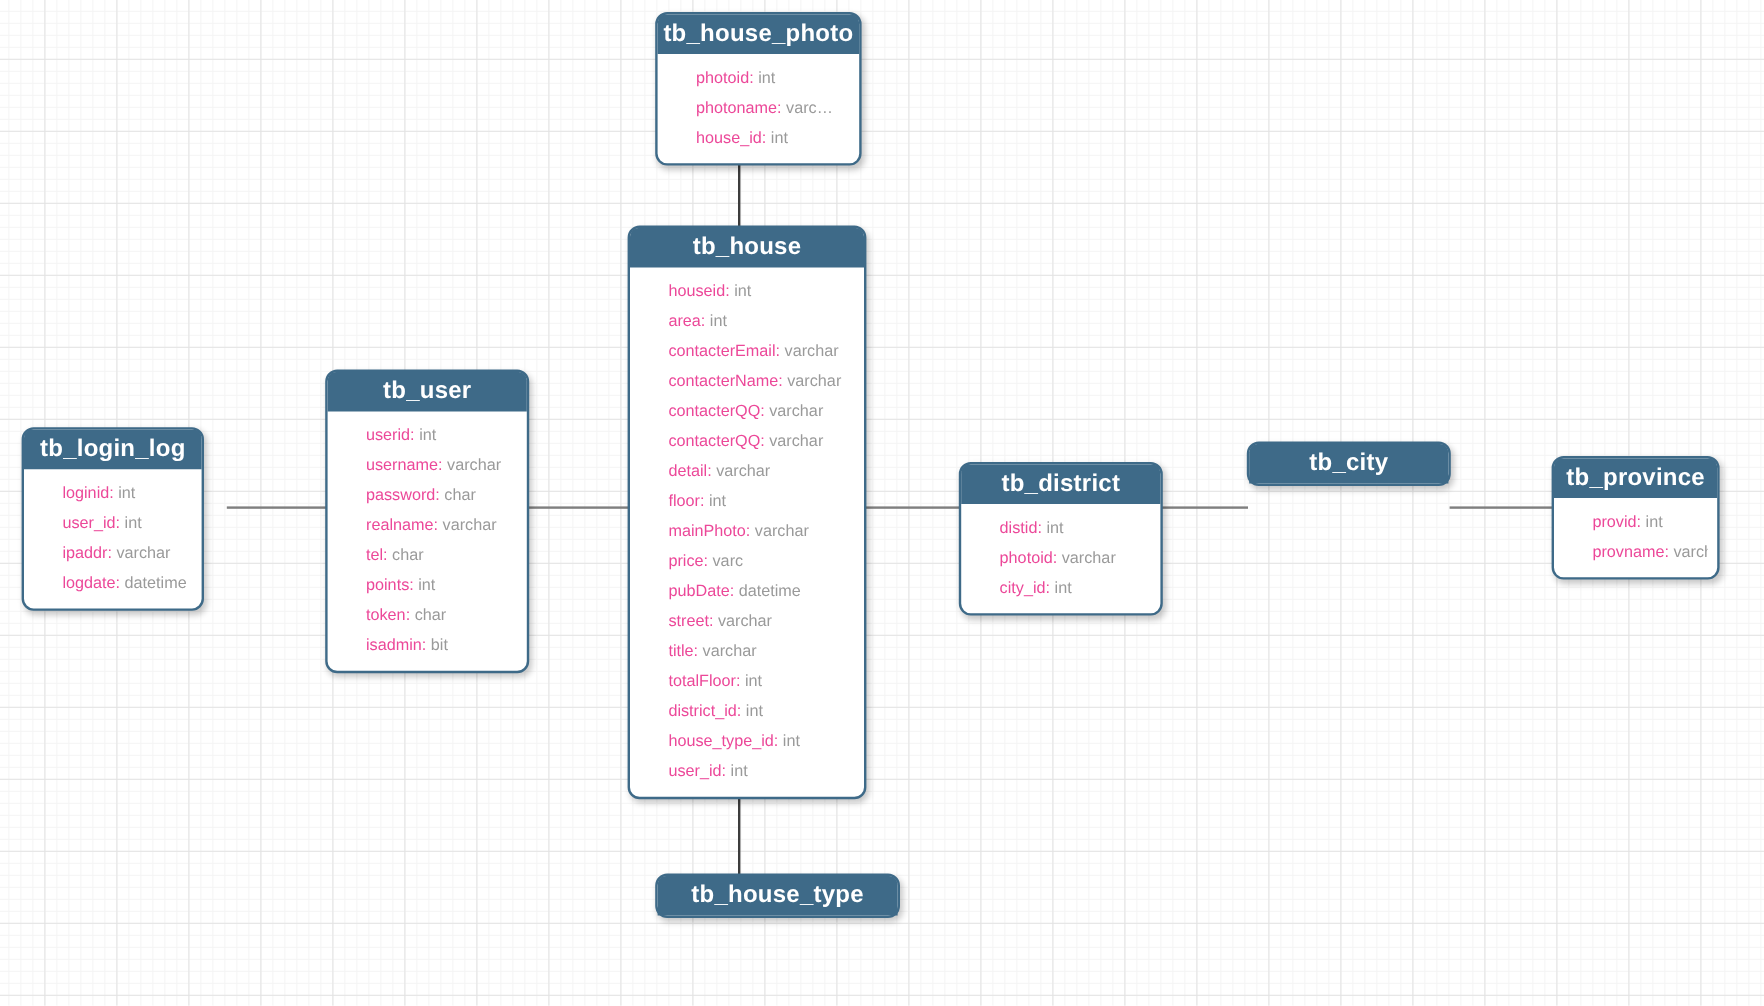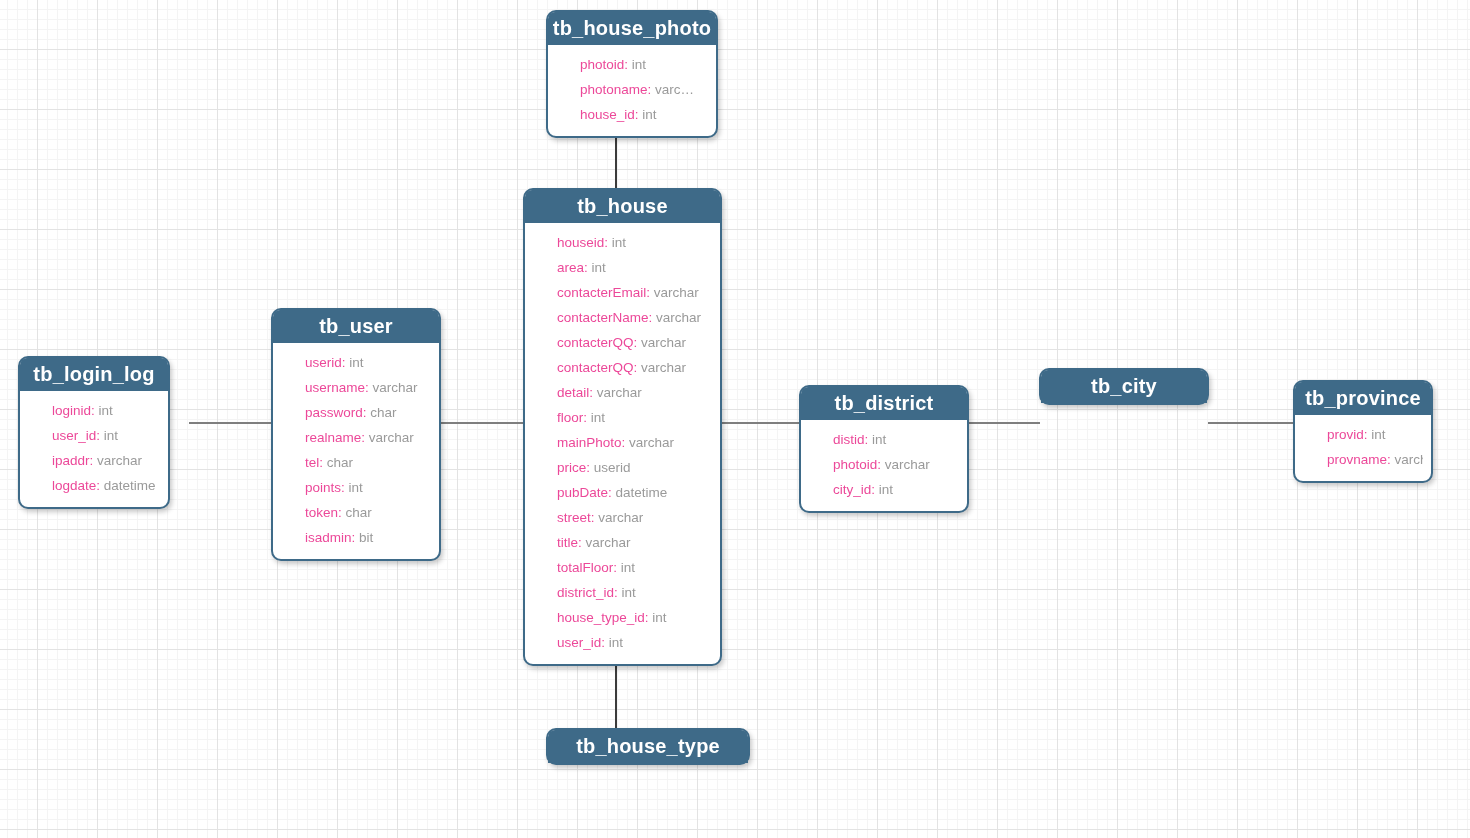--- a/index.html
+++ b/index.html
@@ -107,21 +107,21 @@
     <div class="entity-body">
         <div class="field-row"><span class="fname">houseid:</span><span class="ftype"> int</span></div>
         <div class="field-row"><span class="fname">area:</span><span class="ftype"> int</span></div>
         <div class="field-row"><span class="fname">contacterEmail:</span><span class="ftype"> varchar</span></div>
         <div class="field-row"><span class="fname">contacterName:</span><span class="ftype"> varchar</span></div>
         <div class="field-row"><span class="fname">contacterQQ:</span><span class="ftype"> varchar</span></div>
         <div class="field-row"><span class="fname">contacterQQ:</span><span class="ftype"> varchar</span></div>
         <div class="field-row"><span class="fname">detail:</span><span class="ftype"> varchar</span></div>
         <div class="field-row"><span class="fname">floor:</span><span class="ftype"> int</span></div>
         <div class="field-row"><span class="fname">mainPhoto:</span><span class="ftype"> varchar</span></div>
-        <div class="field-row"><span class="fname">price:</span><span class="ftype"> userid</span></div>
+        <div class="field-row"><span class="fname">price:</span><span class="ftype"> varc</span></div>
         <div class="field-row"><span class="fname">pubDate:</span><span class="ftype"> datetime</span></div>
         <div class="field-row"><span class="fname">street:</span><span class="ftype"> varchar</span></div>
         <div class="field-row"><span class="fname">title:</span><span class="ftype"> varchar</span></div>
         <div class="field-row"><span class="fname">totalFloor:</span><span class="ftype"> int</span></div>
         <div class="field-row"><span class="fname">district_id:</span><span class="ftype"> int</span></div>
         <div class="field-row"><span class="fname">house_type_id:</span><span class="ftype"> int</span></div>
         <div class="field-row"><span class="fname">user_id:</span><span class="ftype"> int</span></div>
       </div>
   </div>
 

